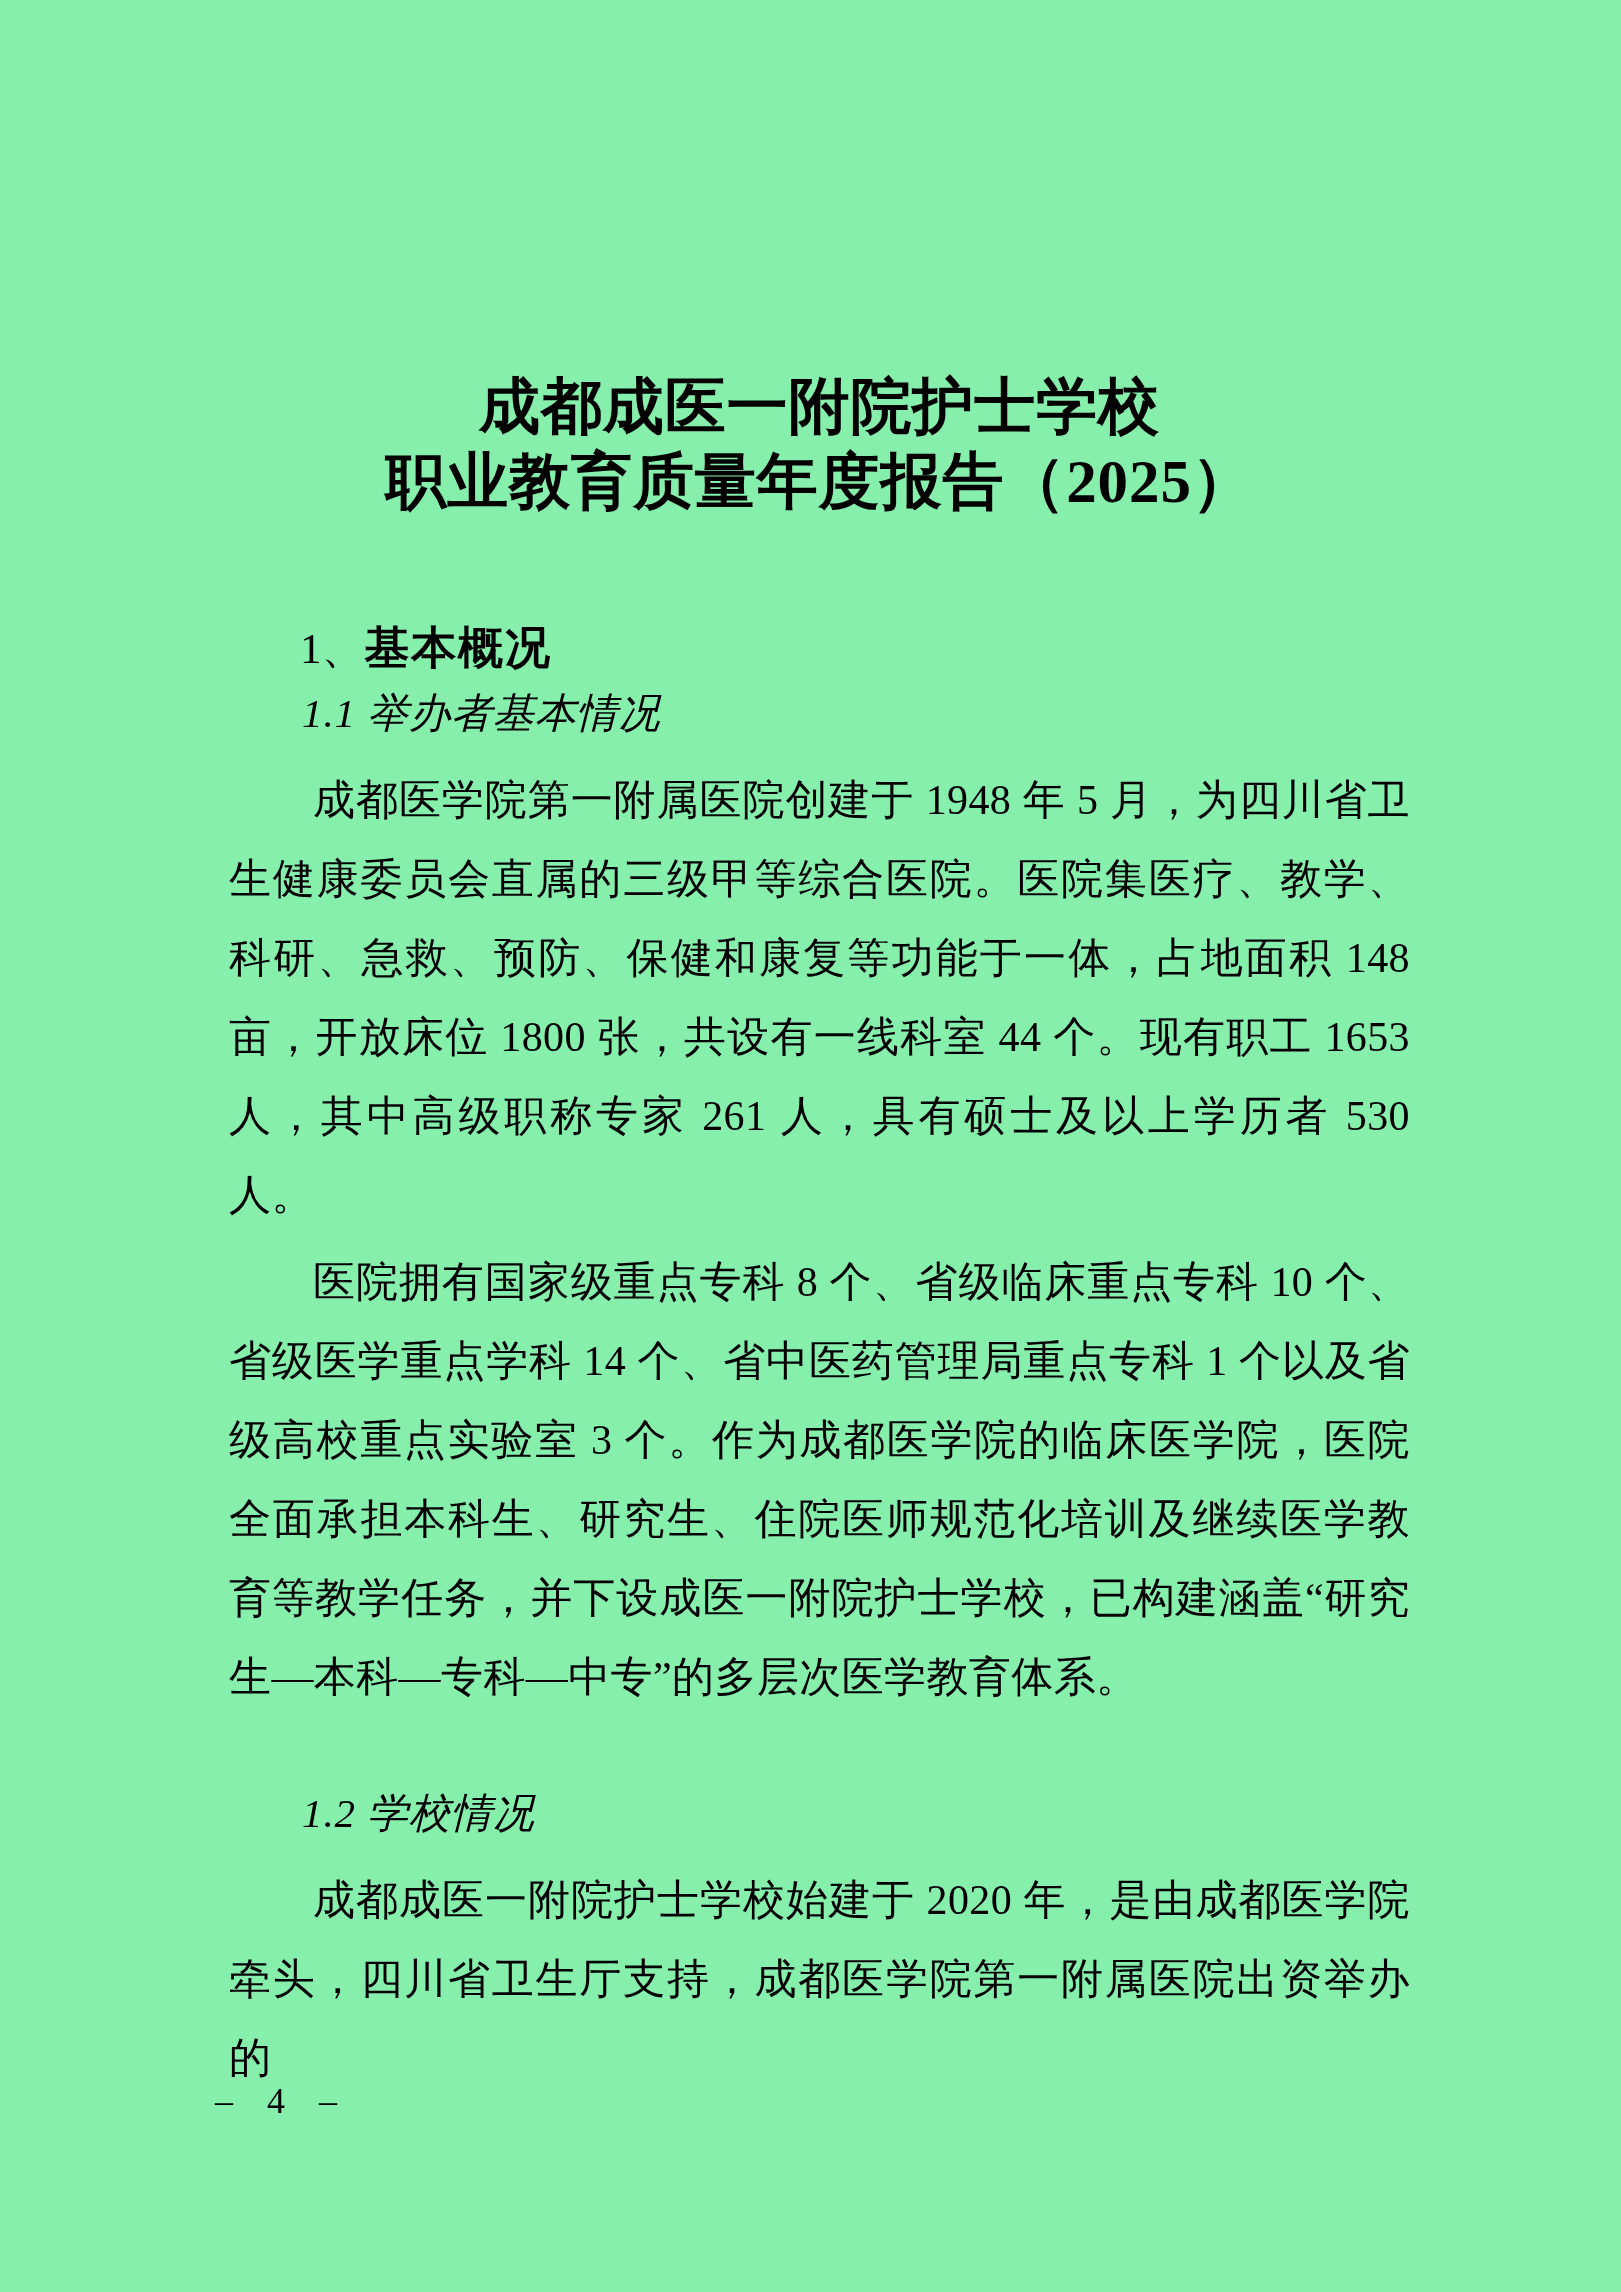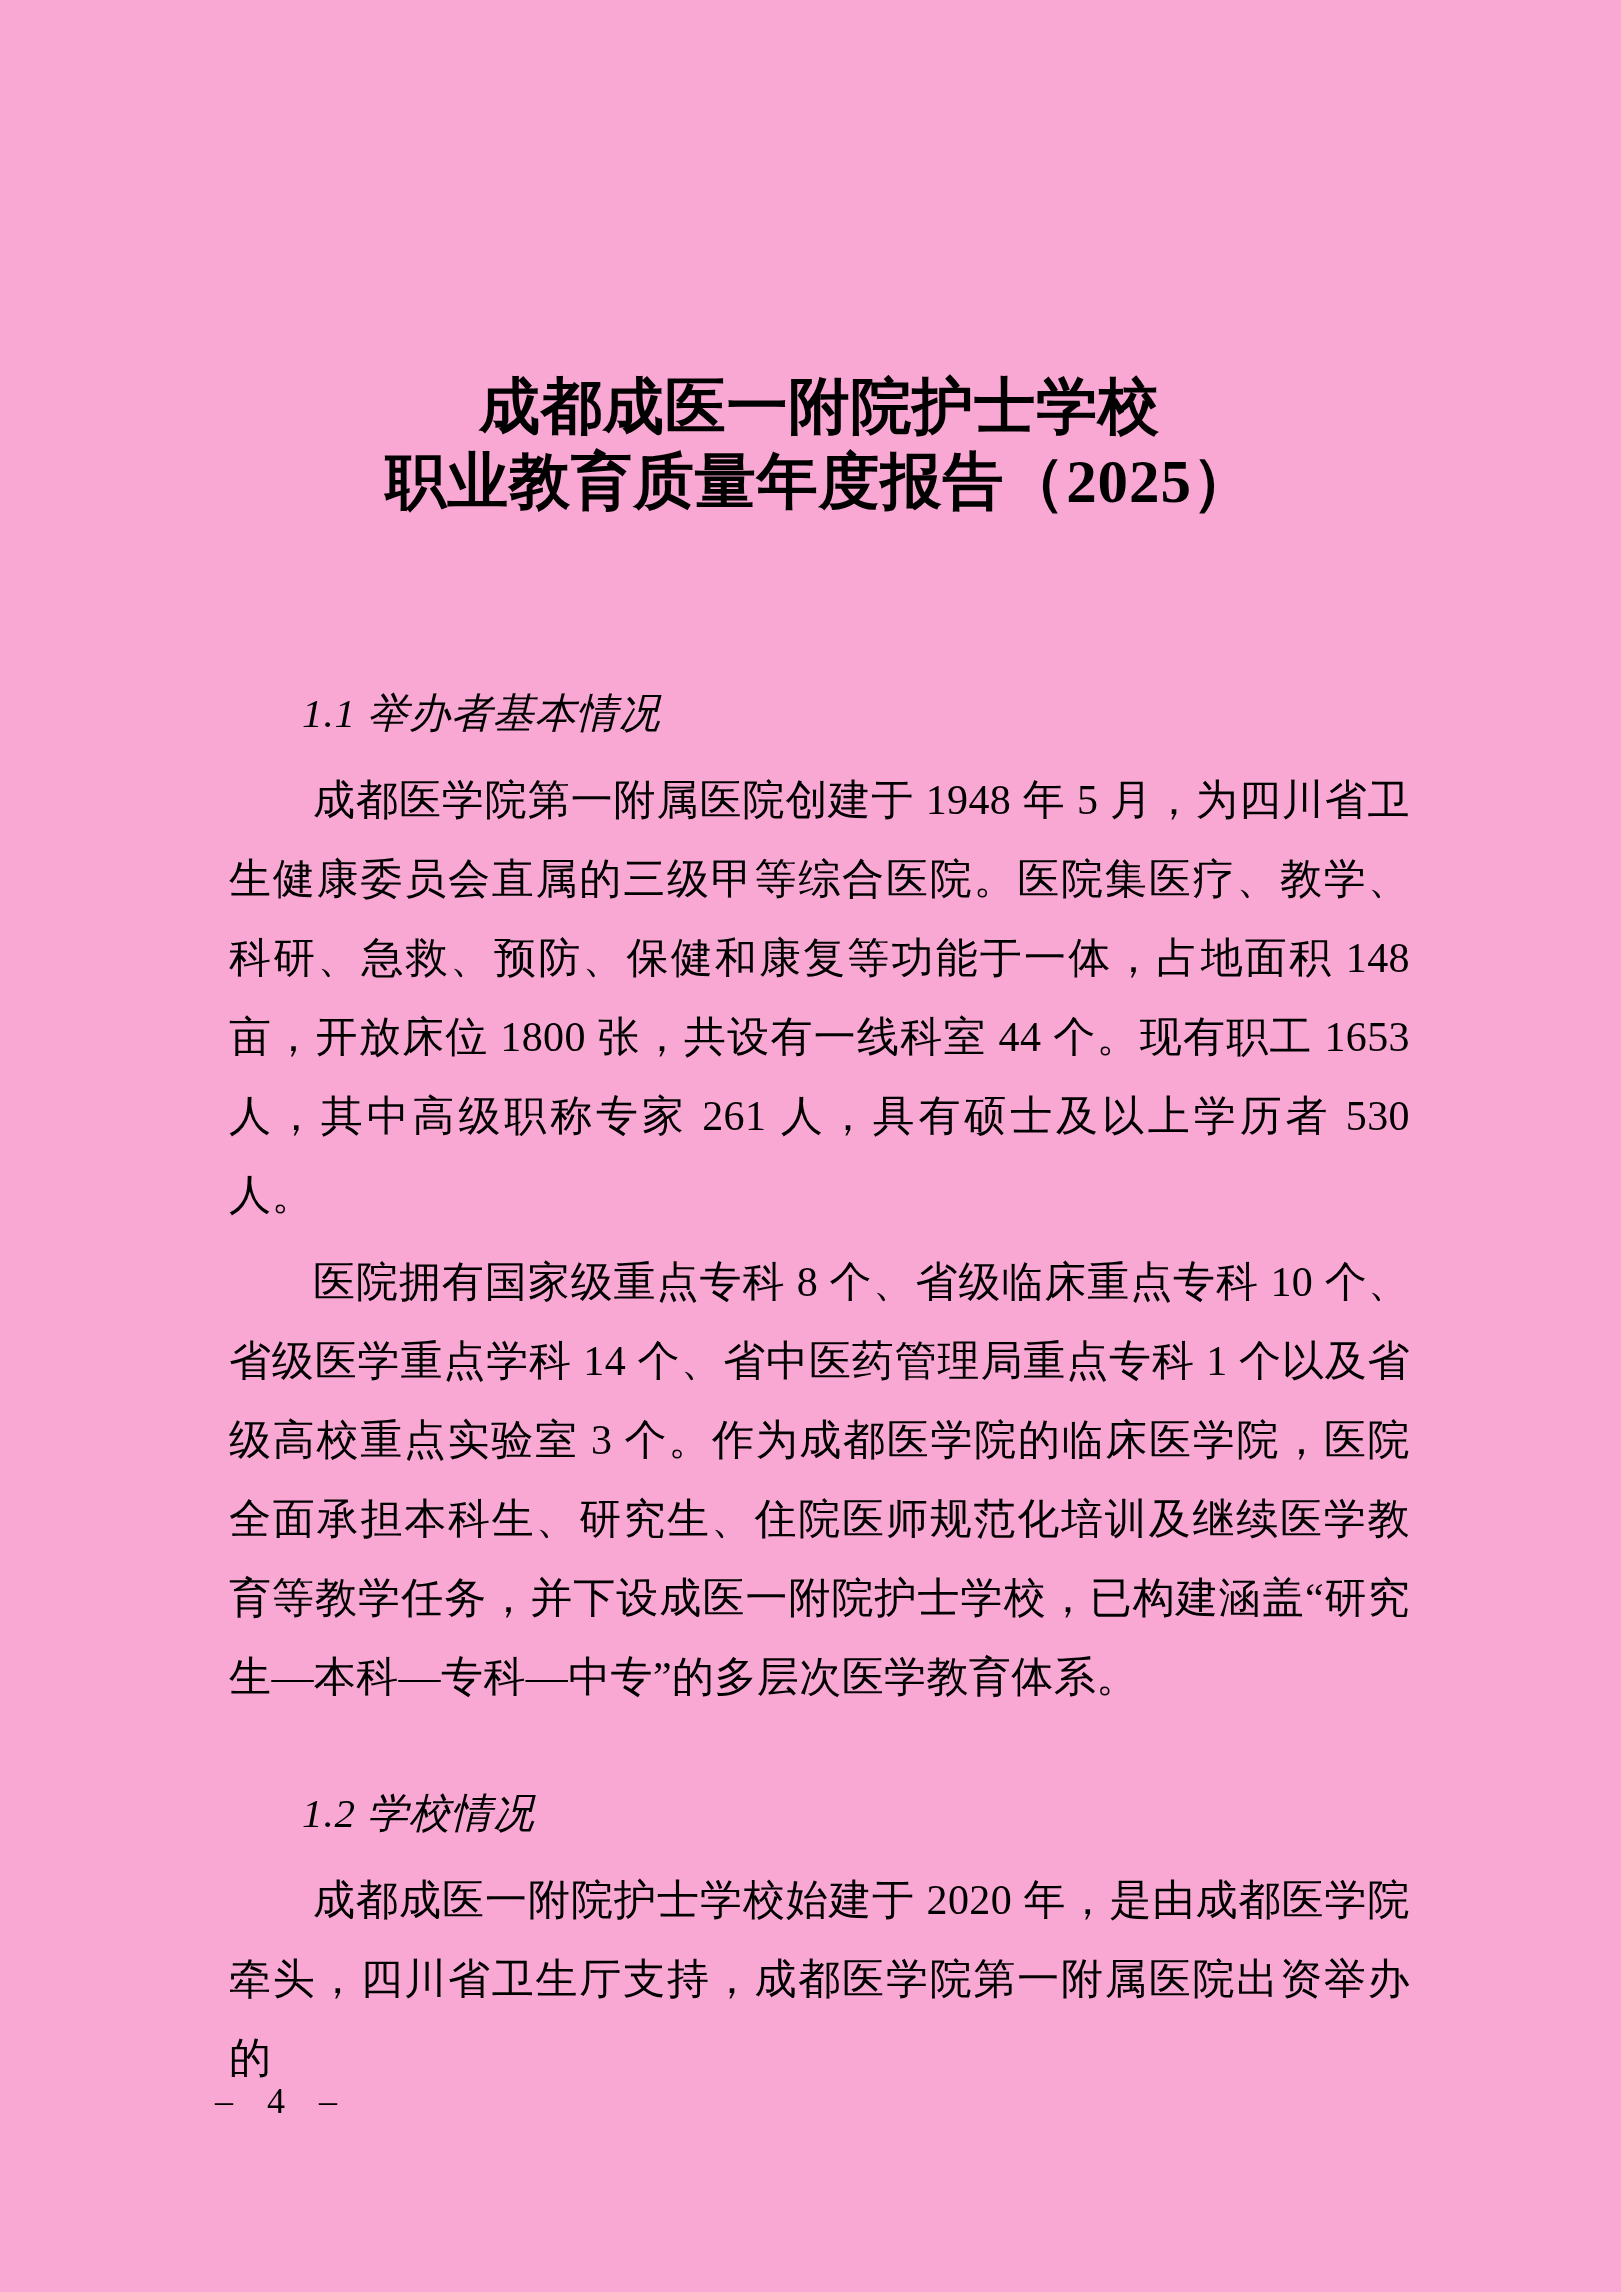--- a/index.html
+++ b/index.html
@@ -4,21 +4,21 @@
 <style>
   html, body {
     margin: 0;
     padding: 0;
     background: #ffffff;
   }
   .page {
     position: relative;
     width: 1621px;
     height: 2293px;
-    background: #f9a8d4;
+    background: #86efac;
     color: #000000;
     overflow: hidden;
     font-family: "Liberation Serif", "DejaVu Serif", serif;
   }
 
   
   .doc-title {
     position: absolute;
     top: 369px;
     left: 221px;
@@ -108,20 +108,23 @@
 </head>
 <body>
 
 <div class="page">
 
   <div class="doc-title">
     <div>成都成医一附院护士学校</div>
     <div>职业教育质量年度报告（2025）</div>
   </div>
 
+  <div class="section-heading">
+    <span class="num">1、</span><span class="txt">基本概况</span>
+  </div>
 
   <div class="body-flow">
 
     <p class="sub-heading">1.1 举办者基本情况</p>
 
     <p class="body-para">成都医学院第一附属医院创建于 1948 年 5 月，为四川省卫生健康委员会直属的三级甲等综合医院。医院集医疗、教学、科研、急救、预防、保健和康复等功能于一体，占地面积 148 亩，开放床位 1800 张，共设有一线科室 44 个。现有职工 1653 人，其中高级职称专家 261 人，具有硕士及以上学历者 530 人。</p>
 
     <p class="body-para">医院拥有国家级重点专科 8 个、省级临床重点专科 10 个、省级医学重点学科 14 个、省中医药管理局重点专科 1 个以及省级高校重点实验室 3 个。作为成都医学院的临床医学院，医院全面承担本科生、研究生、住院医师规范化培训及继续医学教育等教学任务，并下设成医一附院护士学校，已构建涵盖“研究生—本科—专科—中专”的多层次医学教育体系。</p>
 
     <p class="sub-heading second">1.2 学校情况</p>

